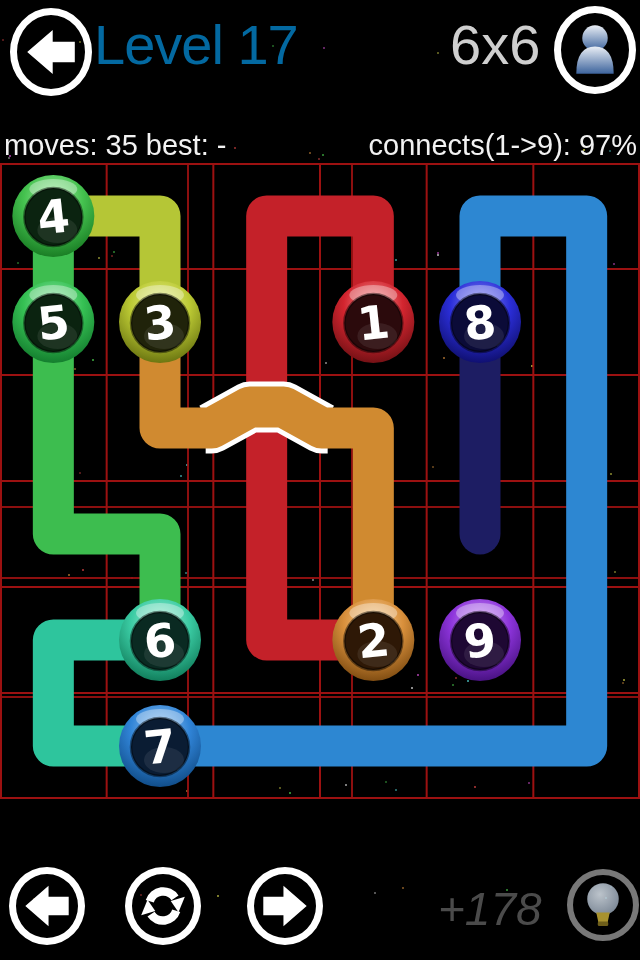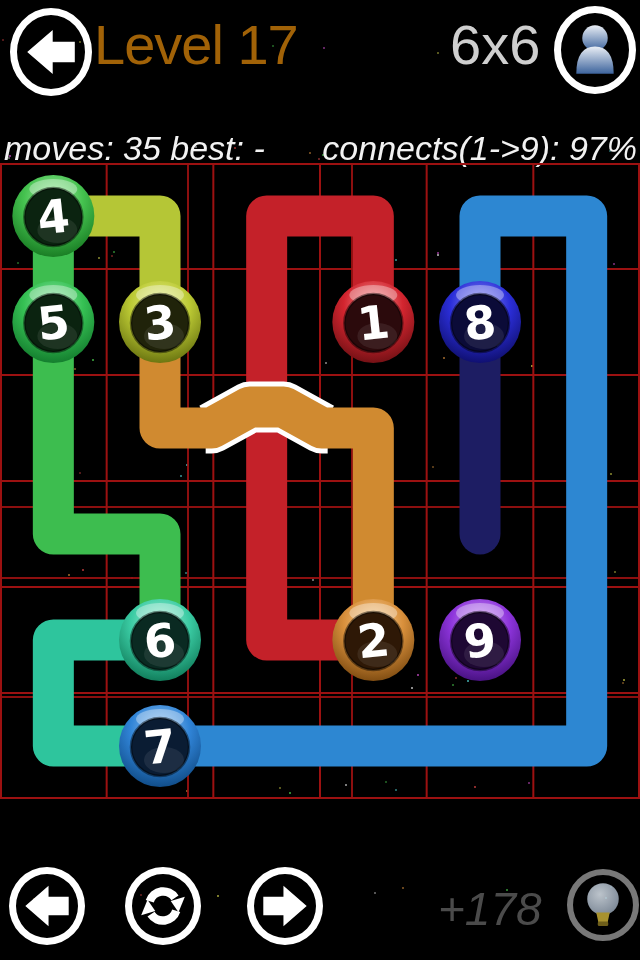--- a/index.html
+++ b/index.html
@@ -6,21 +6,21 @@
   body{width:640px;height:960px;position:relative;overflow:hidden;
        font-family:"Liberation Sans",sans-serif;}
   .abs{position:absolute;}
   
   .circle-btn{position:absolute;border-radius:50%;border:7px solid #fff;
               background:rgba(0,0,0,0.2);box-sizing:border-box;cursor:pointer;}
   #back-btn{left:10px;top:8px;width:82px;height:88px;}
   #profile-btn{left:554px;top:6px;width:82px;height:88px;}
   #level-title{left:94px;top:12px;font-size:56px;letter-spacing:-1px;}
   #grid-size{left:450px;top:12px;font-size:56px;}
-  .stats{top:129px;font-size:34px;color:#f2f2f2;font-style:italic;}
+  .stats{top:129px;font-size:29px;color:#f2f2f2;}
   #stats-left{left:4px;}
   #stats-right{right:3px;}
   
   #board-svg{position:absolute;left:0;top:163px;}
   
   #prev-btn{left:9px;top:867px;width:76px;height:78px;}
   #restart-btn{left:125px;top:867px;width:76px;height:78px;}
   #next-btn{left:247px;top:867px;width:76px;height:78px;}
   #hint-btn{left:567px;top:869px;width:72px;height:72px;border:6px solid #787878;}
   #score{left:438px;top:882px;font-size:46px;color:#4b4b4b;font-style:italic;}
@@ -109,21 +109,21 @@
     <div class="star" style="left: 411px; top: 687px; background: rgb(208, 208, 208); opacity: 0.91;"></div>
     <div class="star" style="left: 33px; top: 898px; background: rgb(208, 138, 58); opacity: 0.55;"></div>
     <div class="star" style="left: 318px; top: 158px; background: rgb(201, 64, 64); opacity: 0.67;"></div>
   </div>
 
 <div id="back-btn" class="circle-btn">
   <svg class="btn-ic" viewBox="0 0 40 40">
     <polygon points="6,20 21,7 21,14 34,14 34,26 21,26 21,33" fill="#fff"></polygon>
   </svg>
 </div>
-<div id="level-title" class="abs" style="color: #a16207; text-align: center;">Level 17</div>
+<div id="level-title" class="abs" style="color: #0369a1; text-align: center;">Level 17</div>
 <div id="grid-size" class="abs" style="color: rgb(207, 207, 207);">6x6</div>
 <div id="profile-btn" class="circle-btn">
   <svg class="btn-ic" viewBox="0 0 40 40">
     <defs>
         <linearGradient id="pgrad" x1="0" y1="0" x2="0" y2="1">
       <stop offset="0" stop-color="#e9eef5"></stop>
           <stop offset="1" stop-color="#3c639c"></stop>
     </linearGradient>
       </defs>
     <circle cx="20" cy="13" r="7.5" fill="url(#pgrad)"></circle>

